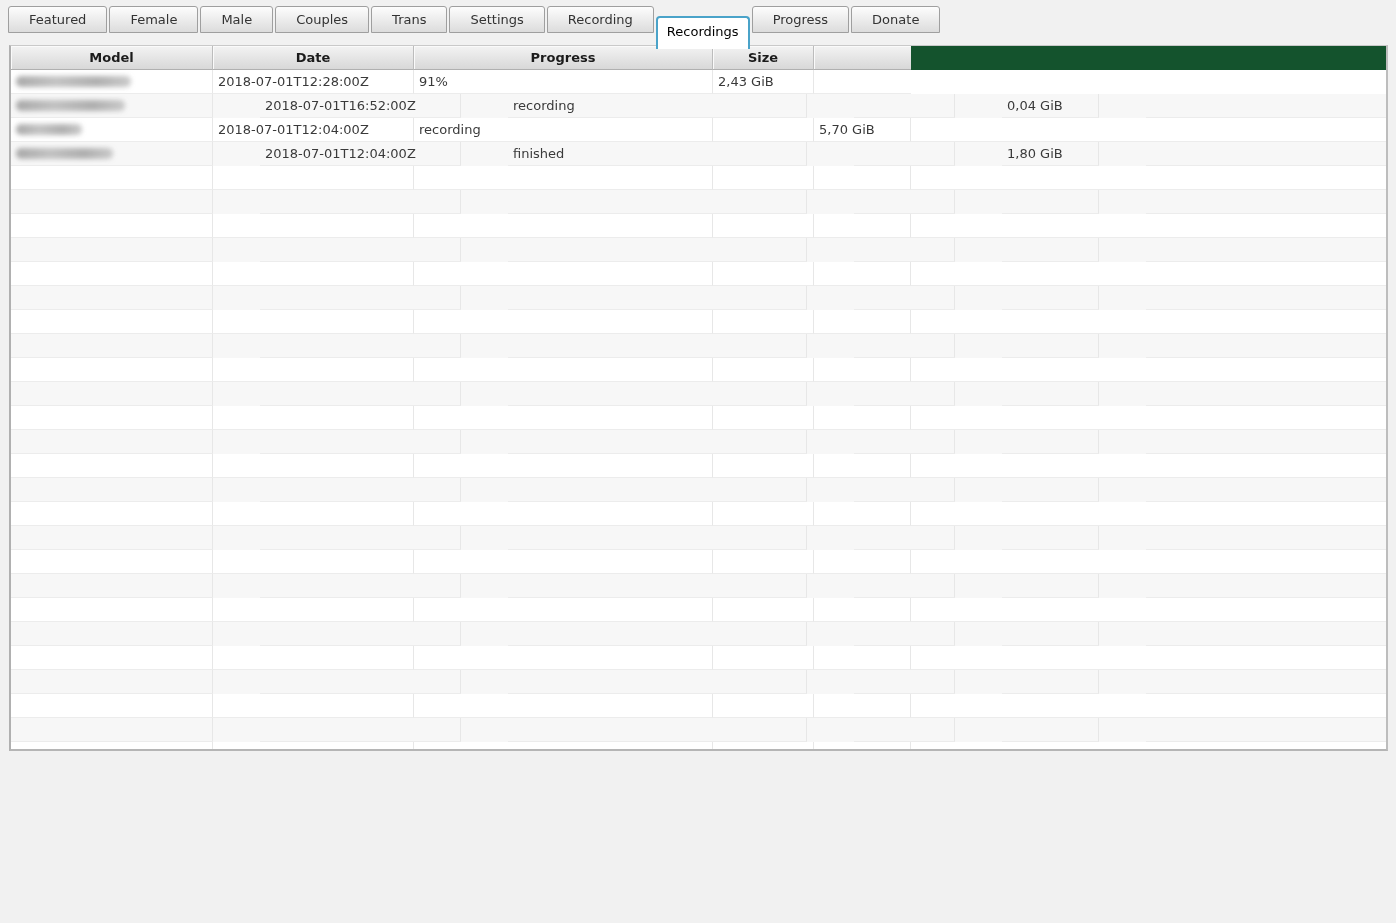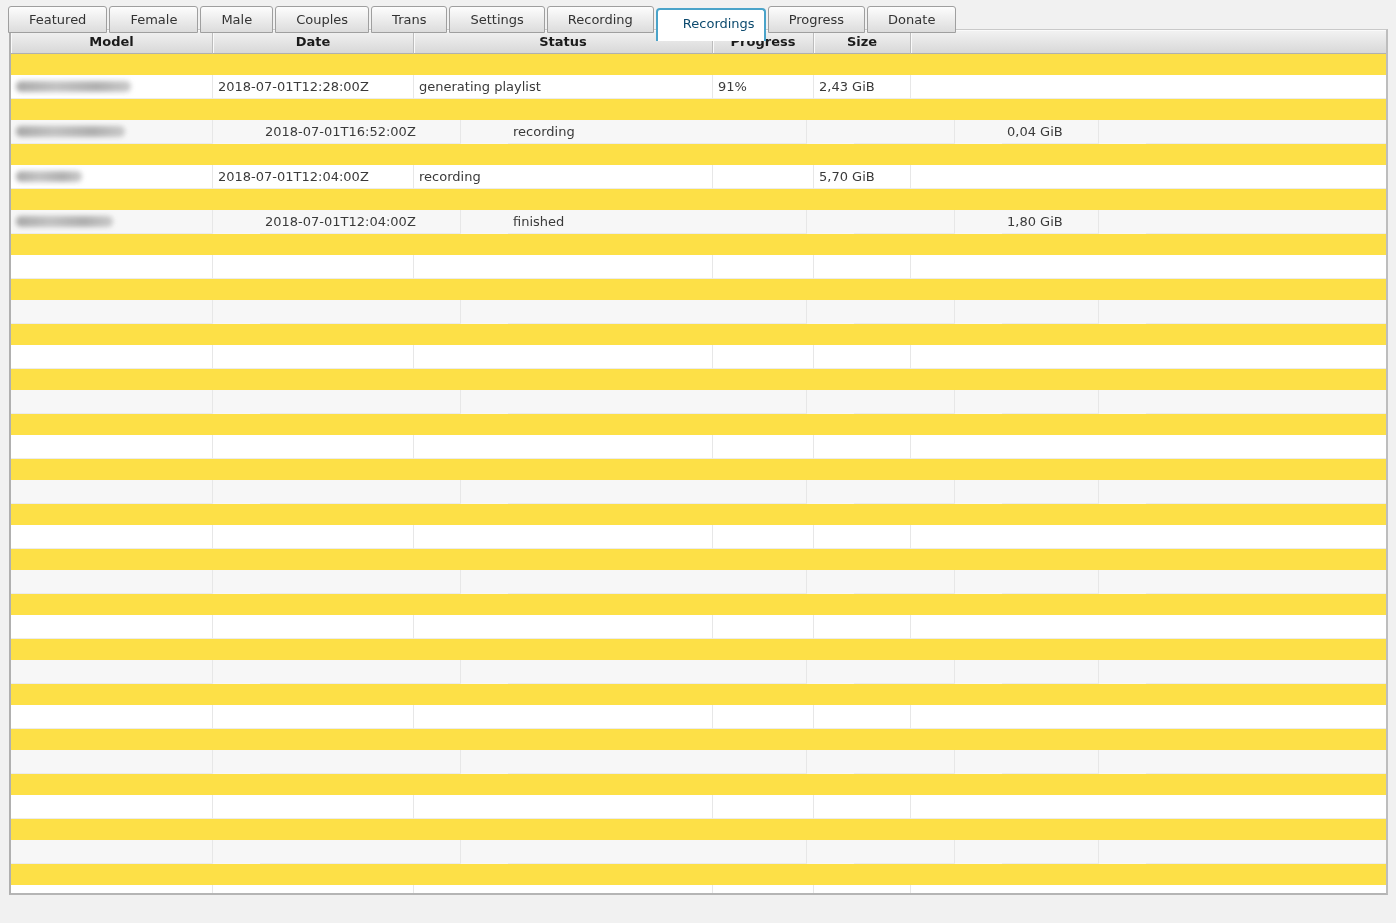--- a/index.html
+++ b/index.html
@@ -28,36 +28,36 @@
     align-items: center;
     font-size: 13px;
     color: #333;
     background: linear-gradient(#fdfdfd, #e9e9e9 60%, #dcdcdc);
     border: 1px solid #9f9f9f;
     border-radius: 3px 3px 0 0;
     cursor: default;
     white-space: nowrap;
   }
   .tab.selected {
-    margin-top: 4px;
+    margin-top: 12px;
     height: 33px;
-    padding: 0 9px 4px 25px;
+    padding: 0 9px 4px 9px;
     background: #ffffff;
     border: 2px solid #4aa3c9;
     border-bottom: none;
     border-radius: 4px 4px 0 0;
-    color: #0c4a6e;
+    color: #000000;
   }
 
   
   .table-wrap {
     position: absolute;
-    left: 9px; top: 29px;
-    width: 1379px; height: 866px;
-    background: #fde047;
+    left: 9px; top: 45px;
+    width: 1379px; height: 706px;
+    background: #14532d;
     border-top: 1px solid #c9c9c9;
     border-left: 2px solid #b0b0b0;
     border-right: 2px solid #bdbdbd;
     border-bottom: 2px solid #b5b5b5;
     overflow: hidden;
   }
   .thead, .tr {
     display: grid;
     grid-template-columns: 202px 201px 299px 101px 97px 1fr;
   }
@@ -75,21 +75,20 @@
     background: linear-gradient(#f3f3f3, #e4e4e4 55%, #d8d8d8);
     border-right: 1px solid #bcbcbc;
     border-bottom: 1px solid #b0b0b0;
     box-shadow: inset 1px 1px 0 #fafafa;
     overflow: hidden;
   }
   .th.col-filler { border-right: none; }
   .tr {
     height: 24px;
     background: #ffffff;
-    margin-top: 21px;
   }
   .tr.even { background: #f7f7f7; gap: 47px; }
   .td {
     height: 24px;
     padding: 0 5px;
     display: flex;
     align-items: center;
     font-size: 13px;
     color: #3a3a3a;
     border-right: 1px solid #e7e7e7;
@@ -119,32 +118,30 @@
     <div class="tab">Recording</div>
     <div class="tab selected">Recordings</div>
     <div class="tab">Progress</div>
     <div class="tab">Donate</div>
   </div>
 
 <div class="table-wrap">
   <div class="thead">
     <div class="th col-model">Model</div>
     <div class="th col-date">Date</div>
-    <div class="th col-status">Status</div>
     <div class="th col-progress">Progress</div>
     <div class="th col-size">Size</div>
     <div class="th col-filler"></div>
   </div>
   <div>
       <div class="tr odd">
         <div class="td col-model">
           <div class="blur-blob" style="width: 115px;"></div>
         </div>
         <div class="td col-date">2018-07-01T12:28:00Z</div>
-        <div class="td col-status">generating playlist</div>
         <div class="td col-progress">91%</div>
         <div class="td col-size">2,43 GiB</div>
         <div class="td col-filler"></div>
       </div>
       <div class="tr even">
         <div class="td col-model">
           <div class="blur-blob" style="width: 109px;"></div>
         </div>
         <div class="td col-date">2018-07-01T16:52:00Z</div>
         <div class="td col-status">recording</div>

